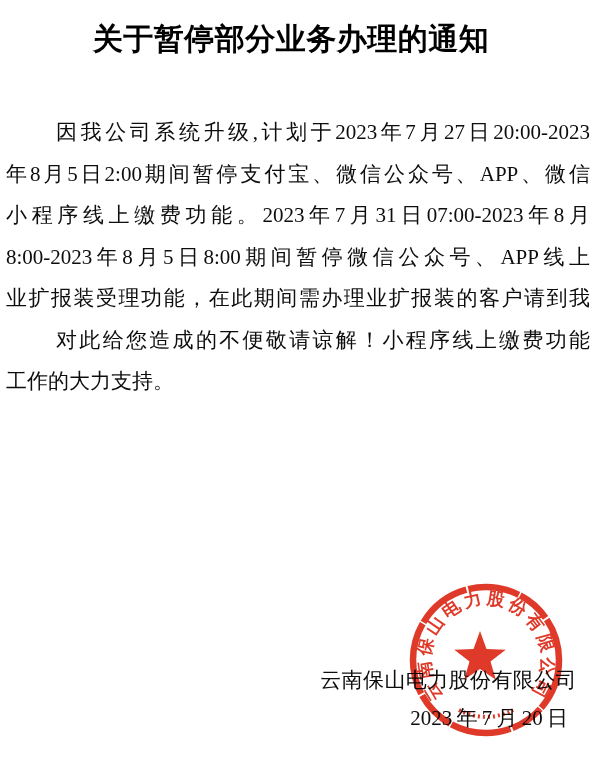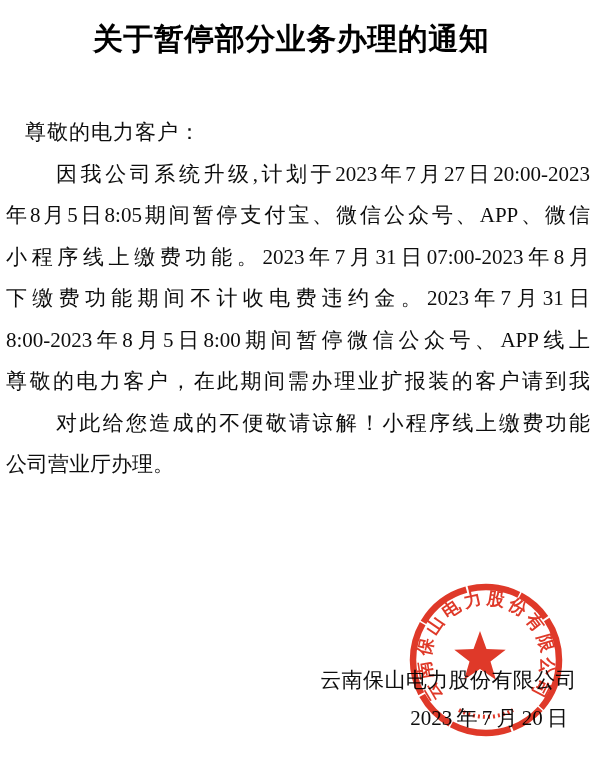--- a/index.html
+++ b/index.html
@@ -45,29 +45,27 @@
   }
 </style>
 </head>
 <body>
 
 <div class="page">
 
   <div class="title">关于暂停部分业务办理的通知</div>
 
   <div class="content">
-    <div class="line salutation">尊敬的电力客户：</div>
     <div class="line j indent">因我公司系统升级,计划于2023年7月27日20:00-2023</div>
-    <div class="line j">年8月5日8:05期间暂停支付宝、微信公众号、APP、微信</div>
+    <div class="line j">年8月5日2:00期间暂停支付宝、微信公众号、APP、微信</div>
     <div class="line j">小程序线上缴费功能。2023年7月31日07:00-2023年8月</div>
-    <div class="line j">下缴费功能期间不计收电费违约金。2023年7月31日</div>
     <div class="line j">8:00-2023年8月5日8:00期间暂停微信公众号、APP线上</div>
-    <div class="line j">尊敬的电力客户，在此期间需办理业扩报装的客户请到我</div>
+    <div class="line j">业扩报装受理功能，在此期间需办理业扩报装的客户请到我</div>
     <div class="line j indent">对此给您造成的不便敬请谅解！小程序线上缴费功能</div>
-    <div class="line">公司营业厅办理。</div>
+    <div class="line">工作的大力支持。</div>
   </div>
 
   <div class="signature">
     <div class="sig-company">云南保山电力股份有限公司</div>
     <div class="sig-date">2023 年 7 月 20 日</div>
   </div>
 
   <svg class="seal" viewBox="-85 -85 170 170" xmlns="http://www.w3.org/2000/svg" aria-hidden="true">
 
     <circle cx="0" cy="0" r="73" fill="none" stroke="#dd2a18" stroke-width="6.5" stroke-dasharray="52 1.5 34 2 61 1.5 40 2 73 1.5 55 2"></circle>

